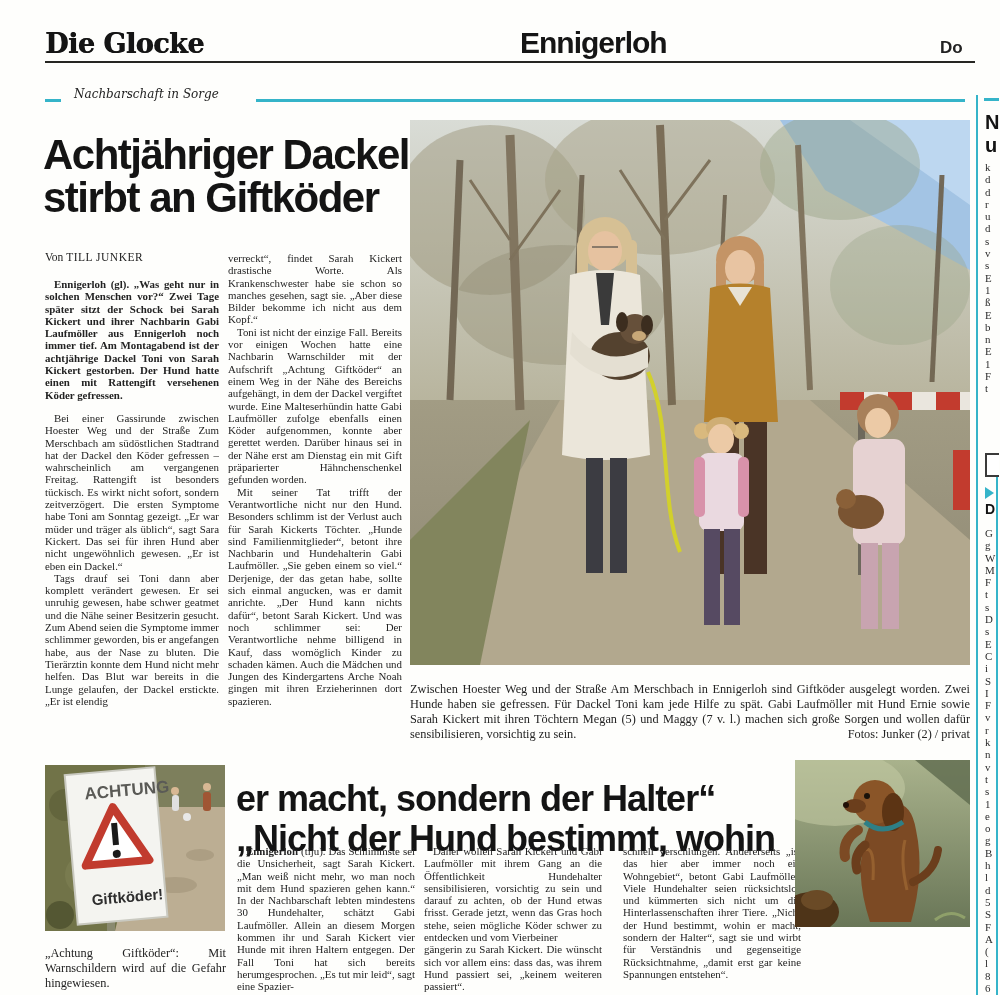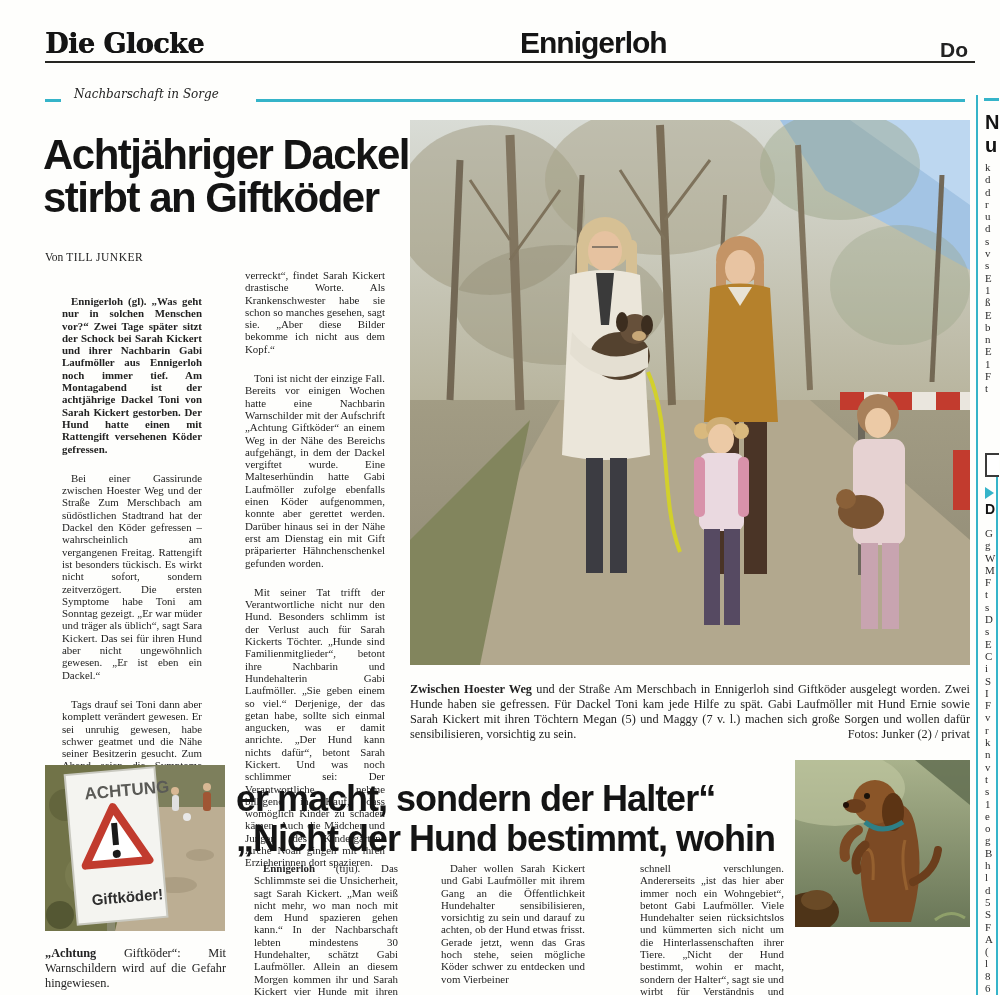--- a/index.html
+++ b/index.html
@@ -5,44 +5,44 @@
   html,body{margin:0;padding:0;background:#e8e8e4;}
   .page{position:relative;width:1000px;height:995px;background:#fefefc;overflow:hidden;
         font-family:"Liberation Serif",serif;color:#1c1c1c;margin:0 auto;}
   
   .brand{position:absolute;left:45px;top:28px;font-family:"DejaVu Serif",serif;
          font-weight:bold;font-size:27px;letter-spacing:-0.5px;color:#151515;
          text-shadow:0.6px 0 #151515;}
   .section-title{position:absolute;left:520px;top:26px;font-family:"Liberation Sans",sans-serif;
          font-weight:bold;font-size:30px;letter-spacing:-1px;color:#151515;}
   .header-right{position:absolute;left:940px;top:38px;font-family:"Liberation Sans",sans-serif;
-         font-weight:bold;font-size:21px;color:#222;}
+         font-weight:bold;font-size:17px;color:#222;}
   .header-rule{position:absolute;left:45px;top:61px;width:930px;height:2px;background:#262622;}
   
   .kicker-dash{position:absolute;left:45px;top:99px;width:16px;height:3px;background:var(--teal);}
   .kicker-label{position:absolute;left:74px;top:87px;font-family:"DejaVu Serif",serif;
          font-style:italic;font-size:12px;color:#222;}
   .kicker-line{position:absolute;left:256px;top:99px;width:709px;height:3px;background:var(--teal);}
   
   .a1-headline{position:absolute;left:43px;top:105px;width:380px;font-family:"Liberation Sans",sans-serif;
          font-weight:bold;font-size:42px;line-height:43px;letter-spacing:-1.5px;color:#141414;}
   .a1-byline{position:absolute;left:45px;top:251px;font-size:11.5px;color:#222;}
   .a1-byline .nm{letter-spacing:0.5px;}
   .a1-col1{position:absolute;left:45px;top:278px;width:174px;}
   .a1-col2{position:absolute;left:228px;top:252px;width:174px;}
-  p.body{font-size:10.9px;line-height:12.3px;text-align:justify;margin:17px;color:#232323;}
+  p.body{font-size:10.9px;line-height:12.3px;text-align:justify;margin:0;color:#232323;}
   p.body.ind{text-indent:9px;}
   p.body.lead-bold{font-weight:bold;margin-bottom:11px;text-indent:9px;}
   
   .photo-main{position:absolute;left:410px;top:120px;width:560px;height:545px;overflow:hidden;background:#b5b2a0;}
   .photo-sign{position:absolute;left:45px;top:765px;width:180px;height:166px;overflow:hidden;background:#a79a80;}
   .photo-dog{position:absolute;left:795px;top:760px;width:175px;height:167px;overflow:hidden;background:#7d8a66;}
   
   .caption{font-size:12.3px;line-height:15px;text-align:justify;color:#232323;}
-  .caption b{font-weight:bold;}
+  .caption b{font-weight:normal;}
   .caption-main{position:absolute;left:410px;top:670px;width:560px;}
   .caption-sign{position:absolute;left:45px;top:934px;width:181px;}
   .caption-dog{position:absolute;left:795px;top:929px;width:176px;}
   .credit{float:right;}
   
   .a2-headline{position:absolute;left:236px;top:749px;width:560px;font-family:"Liberation Sans",sans-serif;
          font-weight:bold;font-size:36px;line-height:40px;letter-spacing:-1px;color:#141414;}
   .a2-col1{position:absolute;left:237px;top:845px;width:178px;}
   .a2-col2{position:absolute;left:424px;top:845px;width:178px;}
   .a2-col3{position:absolute;left:623px;top:845px;width:178px;}

